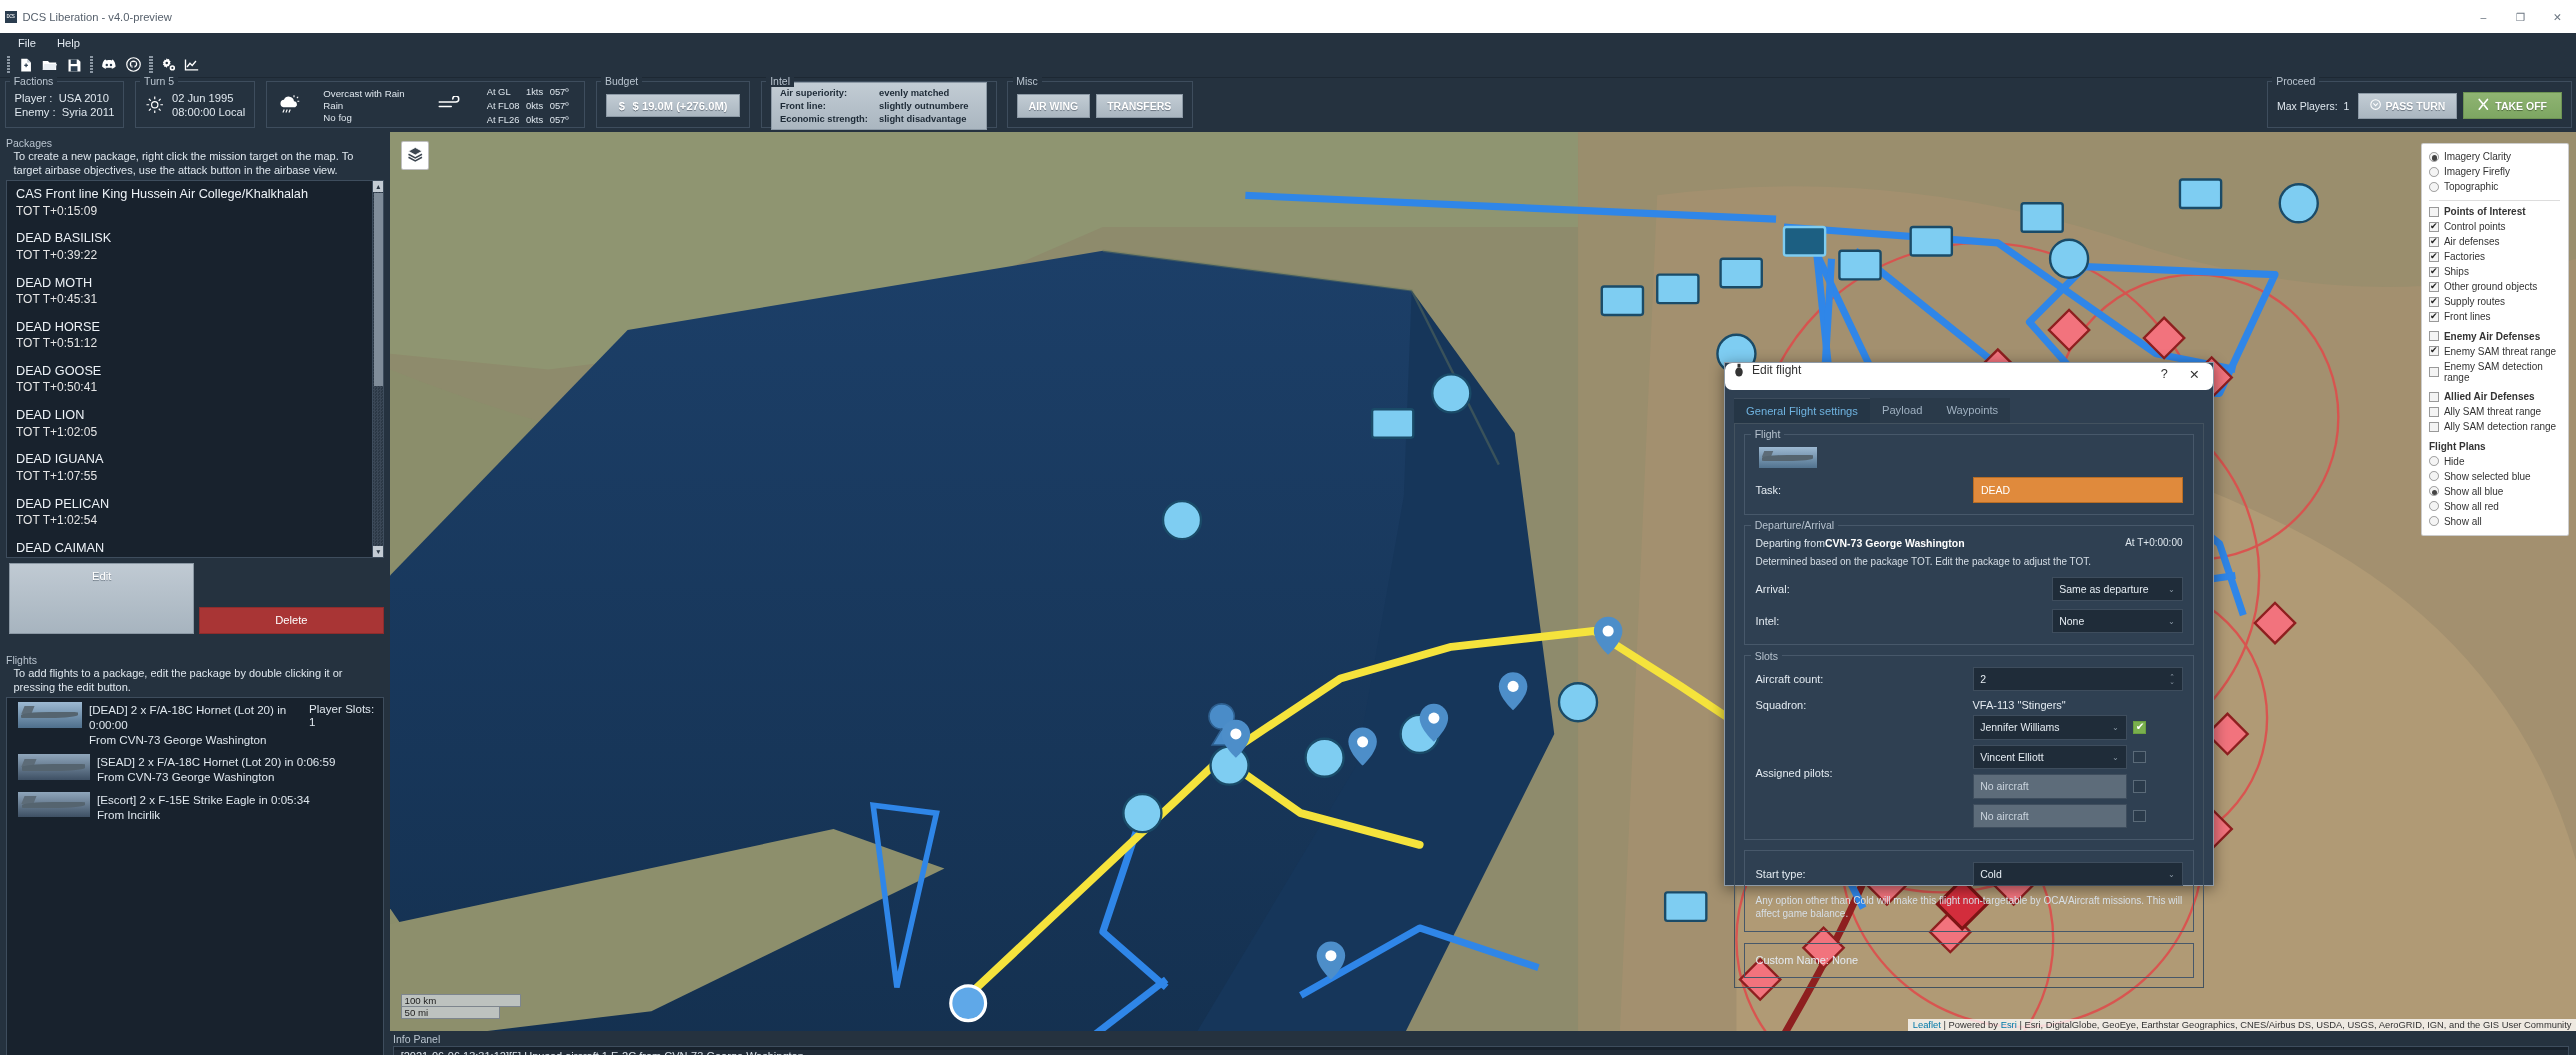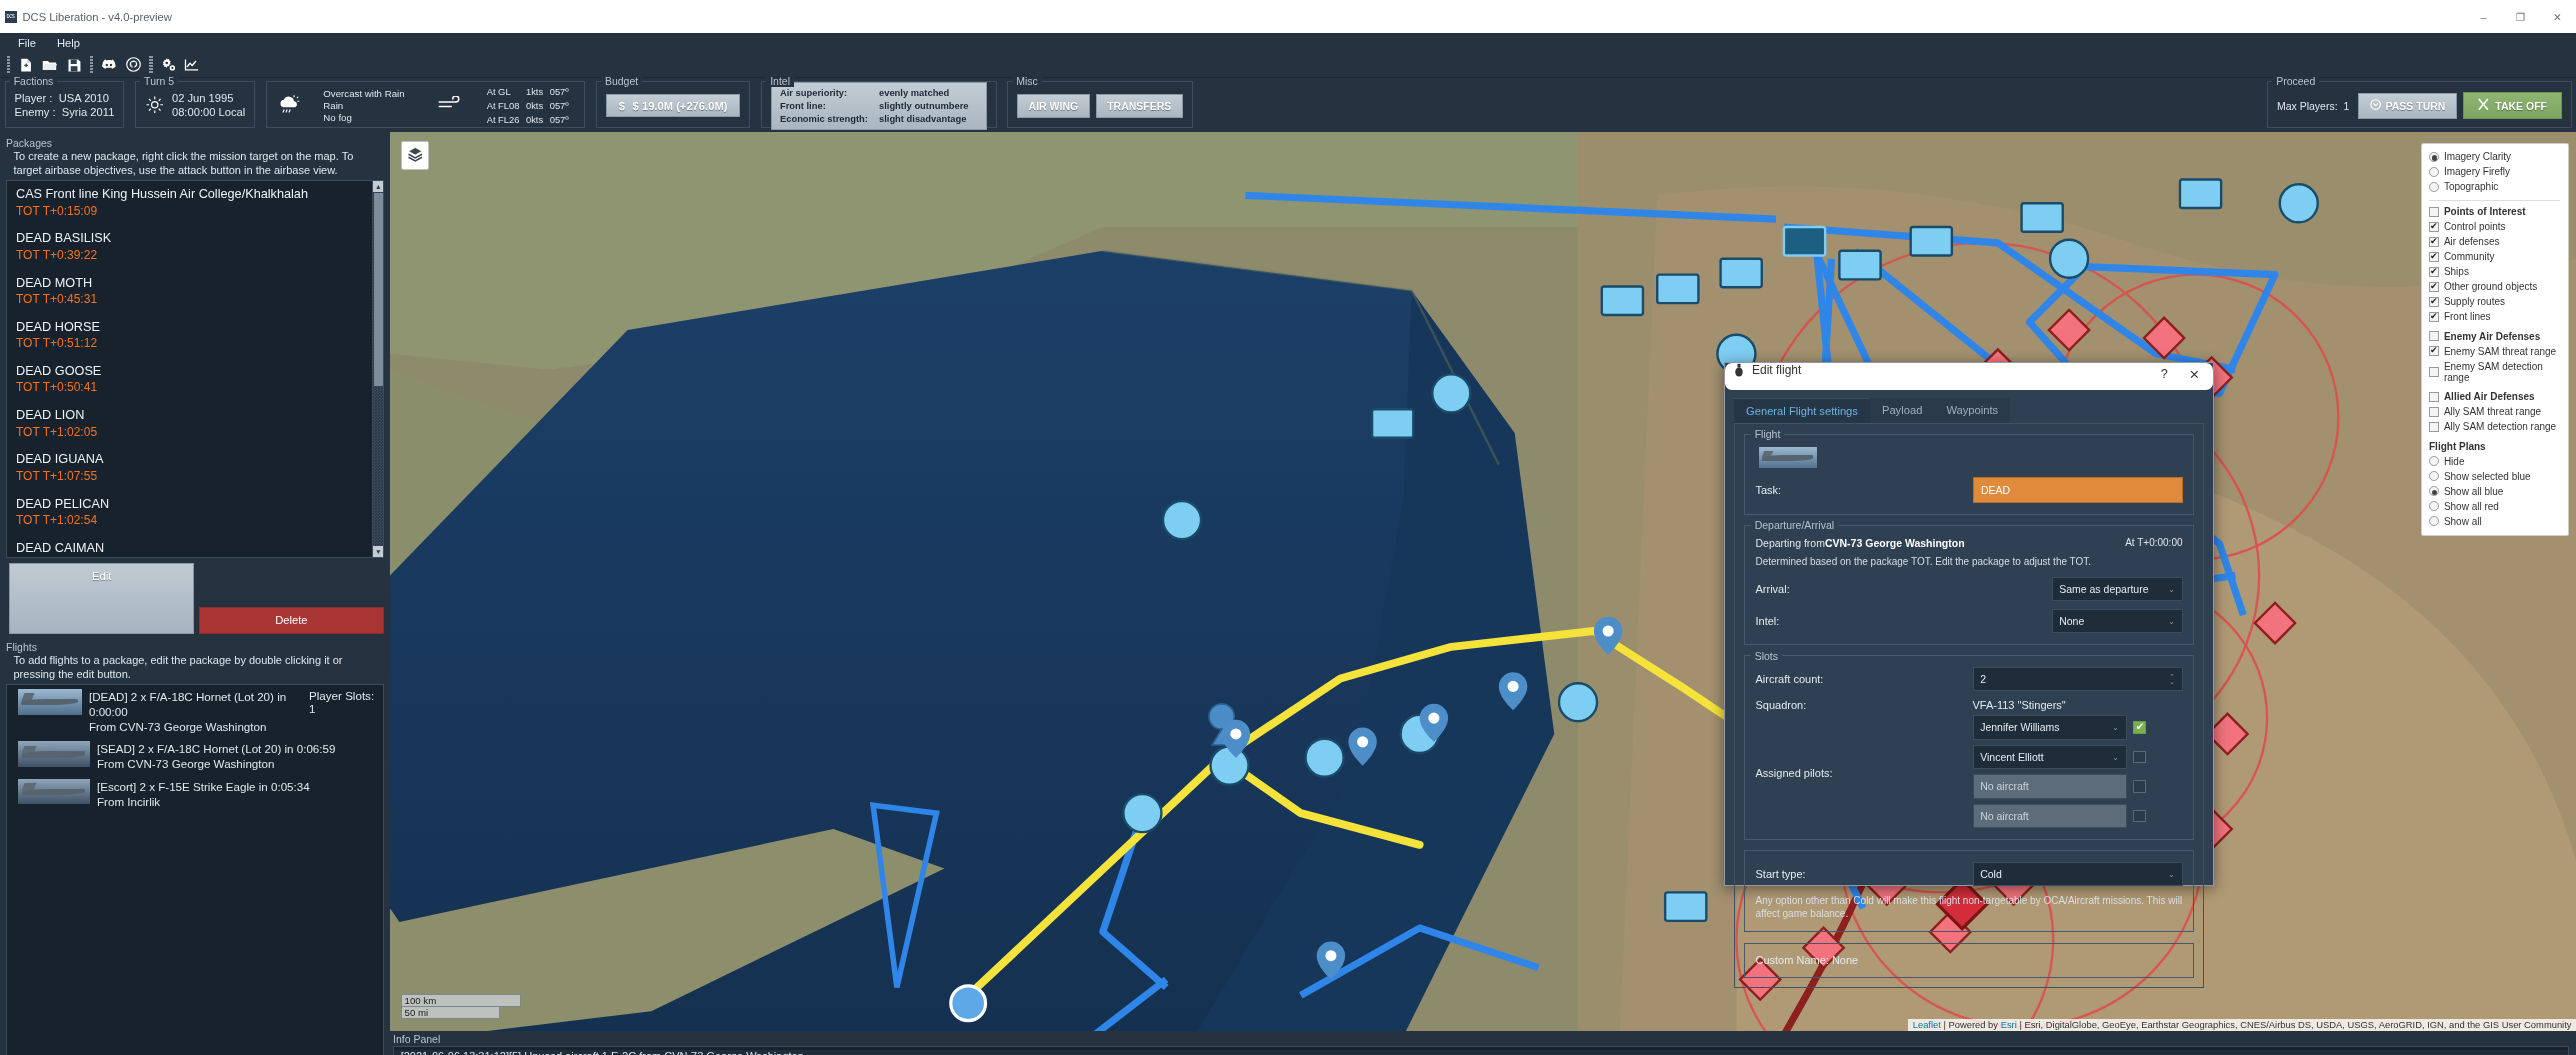--- a/index.html
+++ b/index.html
@@ -64,21 +64,21 @@
   .maxplayers{font-size:10.5px; margin-right:9px;}
   
   #main { display:flex; height:899px; }
   
   #leftcol { width:390px; background:#25323f; padding:4.5px 6px 0 6px; display:flex; flex-direction:column;}
   .panel-title{ font-size:10.5px; color:#b9c4cf; margin-bottom:1.5px;}
   .panel-hint{ font-size:11px; color:#dfe7ee; line-height:13.5px; padding:0 4.5px 3px 7.5px;}
   .listbox{ background:#18222d; border:0.7px solid #3e4d5d; flex:none; overflow:hidden; position:relative;}
   .pkg-item{ padding:5.2px 7.5px 6px 9px; line-height:16.5px; display:flex; justify-content:space-between;}
   .pkg-name{ font-size:12.7px; color:#eef3f8;}
-  .pkg-tot{ font-size:12px; color:#f97316;}
+  .pkg-tot{ font-size:12px; color:#e5e5e5;}
   .slots-txt{font-size:12.7px;color:#eef3f8;align-self:flex-start;}
   .btnrow{ display:flex; gap:4.5px; margin:4.5px 0 3px 3px; }
   .btn-edit{ flex:1; background:linear-gradient(#c0cad3,#a7b4bf); border:0.7px solid #8b98a4; color:#fff;
       font-size:11.2px; padding:6.7px 0; text-align:center; text-shadow:0 0.7px 0.7px #707c88;}
   .btn-del{ flex:1; background:#a93535; border:0.7px solid #8e2c2c; color:#fff; font-size:11.2px; padding:6.7px 0;
       text-align:center;margin-top:44px;}
   .flight-item{ display:flex; align-items:flex-start; gap:7.5px; padding:3.7px 7.5px 3.7px 10.5px;}
   .flight-item.sel{ background:#18222d;}
   .fthumb{ width:72px;height:25.5px; border:0; background:linear-gradient(#9db9d2,#4e6f8c); position:relative; overflow:hidden;}
   .fthumb.dark{ background:linear-gradient(#8fa6bb,#3e5064);}
@@ -452,21 +452,21 @@
         <div class="thumb" style="top:12px;height:193px;"></div>
         <div class="arrow" style="position:absolute;bottom:0;">▼</div>
       </div>
     </div>
 
     <div class="btnrow">
       <div class="btn-edit">Edit</div>
       <div class="btn-del">Delete</div>
     </div>
 
-    <div class="panel-title" style="margin-top:4px;">Flights</div>
+    <div class="panel-title" style="margin-top:17px;">Flights</div>
     <div class="panel-hint">To add flights to a package, edit the package by double clicking it or pressing the edit button.</div>
 
     <div class="listbox" style="height:374px;">
       <div class="flight-item sel">
         <div class="fthumb">
             <div class="tail"></div>
             <div class="jet"></div>
           </div>
         <div class="flines">
           <div>[DEAD] 2 x F/A-18C Hornet (Lot 20) in 0:00:00</div>
@@ -740,21 +740,21 @@
       <div class="row">
           <span class="cbx on"></span>
           <span>Control points</span>
         </div>
       <div class="row">
           <span class="cbx on"></span>
           <span>Air defenses</span>
         </div>
       <div class="row">
           <span class="cbx on"></span>
-          <span>Community</span>
+          <span>Factories</span>
         </div>
       <div class="row">
           <span class="cbx on"></span>
           <span>Ships</span>
         </div>
       <div class="row">
           <span class="cbx on"></span>
           <span>Other ground objects</span>
         </div>
       <div class="row">

